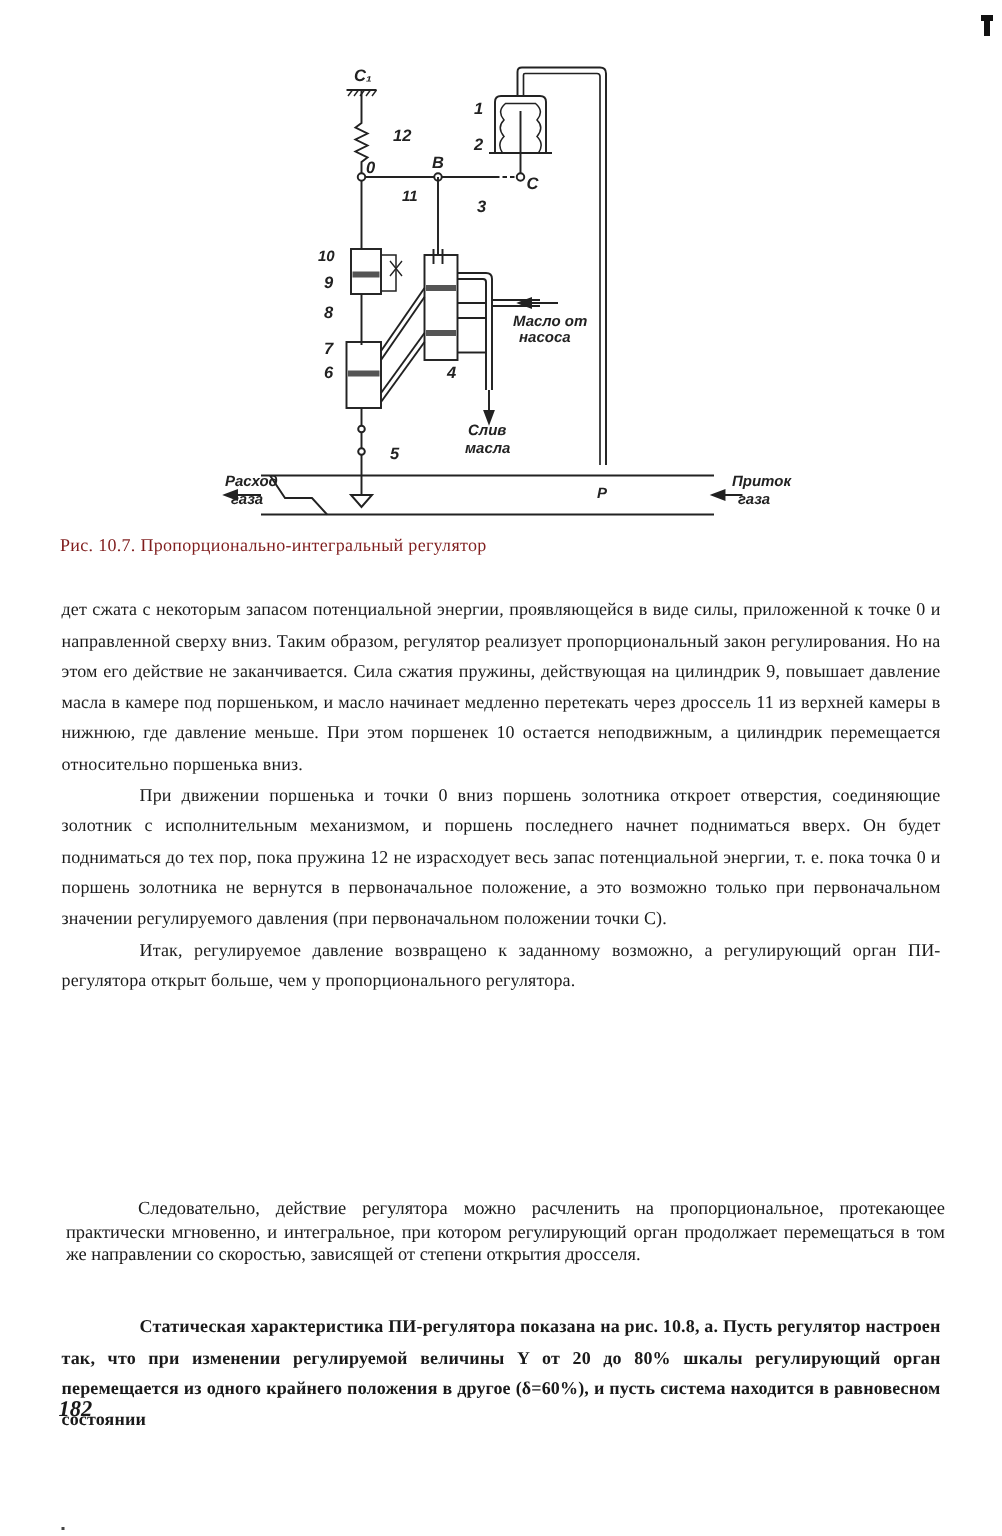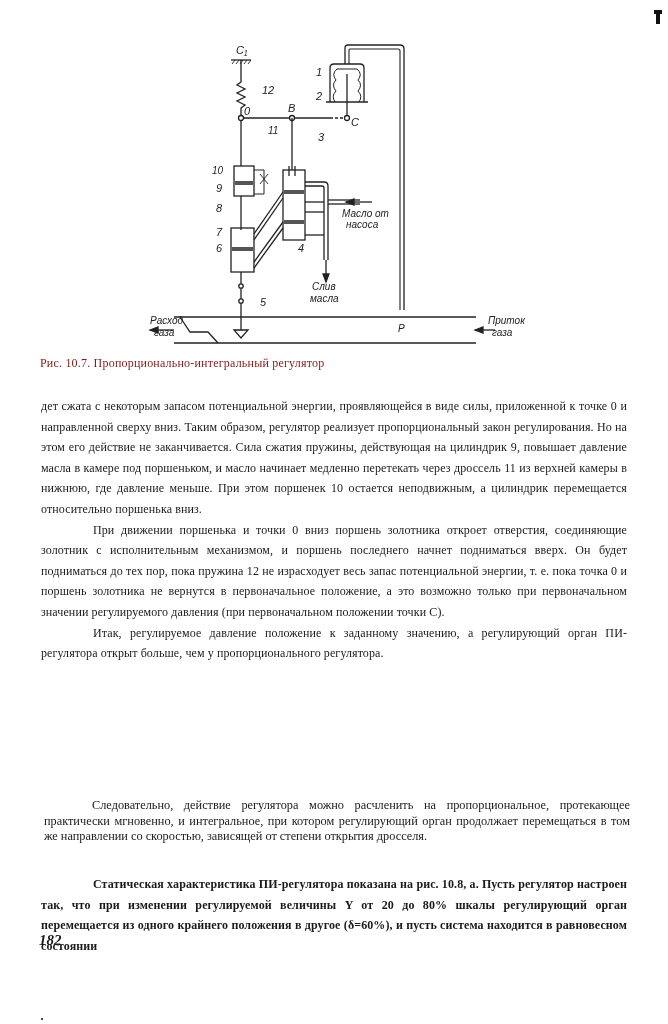--- a/index.html
+++ b/index.html
@@ -2,21 +2,21 @@
 <html><head>
 <meta charset="utf-8">
 <style>
   html, body { margin: 0; padding: 0; }
   body {
     width: 668px; height: 1024px; background: #ffffff; position: relative; overflow: hidden;
     font-family: "Liberation Serif", "DejaVu Serif", serif; color: #1a1a1a;
   }
   .corner-mark { position: absolute; left: 656px; top: 10px; width: 4px; height: 14px; background: #111; }
   .corner-mark:before { content: ""; position: absolute; left: -2px; top: 0; width: 8px; height: 4px; background: #111; }
-  #figure { position: absolute; left: 140px; top: 40px; width: 390px; height: 310px; }
+  #figure { position: absolute; left: 140px; top: 40px; width: 390px; height: 310px; font-weight: bold; }
   #figure svg { width: 390px; height: 310px; display: block; }
   #figure text { font-family: "Liberation Sans", "DejaVu Sans", sans-serif; font-style: italic; fill: #222; }
   .caption { position: absolute; left: 40px; top: 356px; font-size: 12px; letter-spacing: 0.2px; color: #7f1d1d; }
   .body-text { position: absolute; left: 41px; width: 586px; font-size: 12px; line-height: 20.6px; text-align: justify; letter-spacing: 0.1px; }
   .body-text p { margin: 0; }
   .indent { text-indent: 52px; }
   .small-text { position: absolute; left: 44px; top: 798px; width: 586px; font-size: 12.3px; line-height: 15.5px; text-align: justify; }
   .small-text p { margin: 0; text-indent: 48px; }
   .page-number { position: absolute; left: 39px; top: 932px; font-size: 15px; font-weight: bold; font-style: italic; }
   .stray-dot { position: absolute; left: 41px; top: 1018px; width: 2px; height: 2px; background: #444; }
@@ -134,21 +134,21 @@
     <text x="352" y="296" font-size="10">газа</text>
     <text x="258" y="292" font-size="10">P</text>
   </svg>
 </div>
 
 <div class="caption">Рис. 10.7. Пропорционально-интегральный регулятор</div>
 
 <div class="body-text" style="top: 396px;">
   <p>дет сжата с некоторым запасом потенциальной энергии, проявляющейся в виде силы, приложенной к точке 0 и направленной сверху вниз. Таким образом, регулятор реализует пропорциональный закон регулирования. Но на этом его действие не заканчивается. Сила сжатия пружины, действующая на цилиндрик 9, повышает давление масла в камере под поршеньком, и масло начинает медленно перетекать через дроссель 11 из верхней камеры в нижнюю, где давление меньше. При этом поршенек 10 остается неподвижным, а цилиндрик перемещается относительно поршенька вниз.</p>
   <p class="indent">При движении поршенька и точки 0 вниз поршень золотника откроет отверстия, соединяющие золотник с исполнительным механизмом, и поршень последнего начнет подниматься вверх. Он будет подниматься до тех пор, пока пружина 12 не израсходует весь запас потенциальной энергии, т. е. пока точка 0 и поршень золотника не вернутся в первоначальное положение, а это возможно только при первоначальном значении регулируемого давления (при первоначальном положении точки С).</p>
-  <p class="indent">Итак, регулируемое давление положение к заданному значению, а регулирующий орган ПИ-регулятора открыт больше, чем у пропорционального регулятора.</p>
+  <p class="indent">Итак, регулируемое давление возвращено к заданному возможно, а регулирующий орган ПИ-регулятора открыт больше, чем у пропорционального регулятора.</p>
 </div>
 
 <div class="small-text">
   <p>Следовательно, действие регулятора можно расчленить на пропорциональное, протекающее практически мгновенно, и интегральное, при котором регулирующий орган продолжает перемещаться в том же направлении со скоростью, зависящей от степени открытия дросселя.</p>
 </div>
 
 <div class="body-text" style="top: 874px; font-weight: bold;">
   <p class="indent">Статическая характеристика ПИ-регулятора показана на рис. 10.8, а. Пусть регулятор настроен так, что при изменении регулируемой величины Y от 20 до 80% шкалы регулирующий орган перемещается из одного крайнего положения в другое (δ=60%), и пусть система находится в равновесном состоянии</p>
 </div>
 

